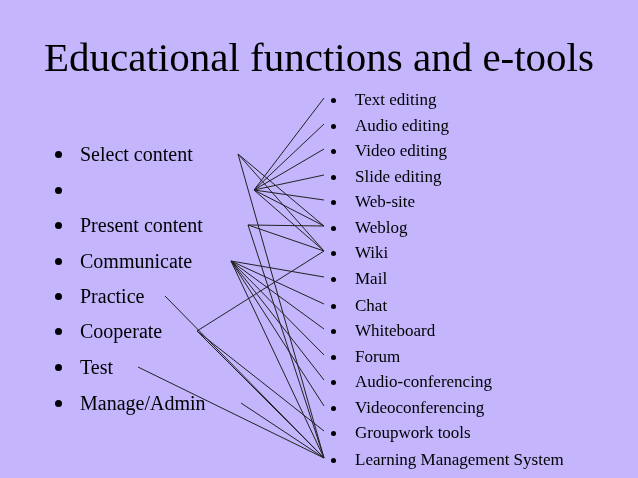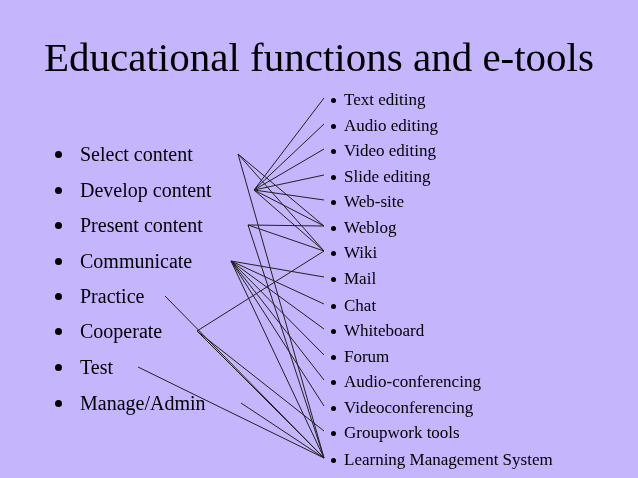--- a/index.html
+++ b/index.html
@@ -18,21 +18,21 @@
   .lines-svg line{stroke:#222222;stroke-width:1;fill:none;}
   .fn-row,.tool-row{
     position:absolute;display:flex;align-items:center;white-space:nowrap;
   }
   .fn-row{height:34px;left:0;}
   .tool-row{height:24px;left:0;}
   .dot{display:inline-block;border-radius:50%;background:#000;flex:0 0 auto;}
   .dot-lg{width:7px;height:7px;position:absolute;left:55px;top:50%;margin-top:-3px;}
   .dot-sm{width:5px;height:5px;position:absolute;left:331px;top:50%;margin-top:-2px;}
   .fn-label{position:absolute;left:80px;font-size:20px;line-height:34px;}
-  .tool-label{position:absolute;left:344px;font-size:17px;line-height:24px;}
+  .tool-label{position:absolute;left:355px;font-size:17px;line-height:24px;}
 </style>
 </head>
 <body>
 
 <div class="slide">
   <div class="title">Educational functions and e-tools</div>
   <svg class="lines-svg" viewBox="0 0 638 478">
       <line x1="238" y1="154" x2="324" y2="226" stroke="#222222"></line>
       <line x1="238" y1="154" x2="324" y2="251" stroke="#222222"></line>
       <line x1="238" y1="154" x2="324" y2="458" stroke="#222222"></line>
@@ -60,21 +60,20 @@
       <line x1="138" y1="367" x2="324" y2="458" stroke="#222222"></line>
       <line x1="241" y1="403" x2="324" y2="458" stroke="#222222"></line>
     </svg>
   <div>
       <div class="fn-row" style="top: 137px; width: 638px;">
         <span class="dot dot-lg"></span>
         <span class="fn-label">Select content</span>
       </div>
       <div class="fn-row" style="top: 173px; width: 638px;">
         <span class="dot dot-lg"></span>
-        <span class="fn-label">Develop content</span>
       </div>
       <div class="fn-row" style="top: 208px; width: 638px;">
         <span class="dot dot-lg"></span>
         <span class="fn-label">Present content</span>
       </div>
       <div class="fn-row" style="top: 244px; width: 638px;">
         <span class="dot dot-lg"></span>
         <span class="fn-label">Communicate</span>
       </div>
       <div class="fn-row" style="top: 279px; width: 638px;">

